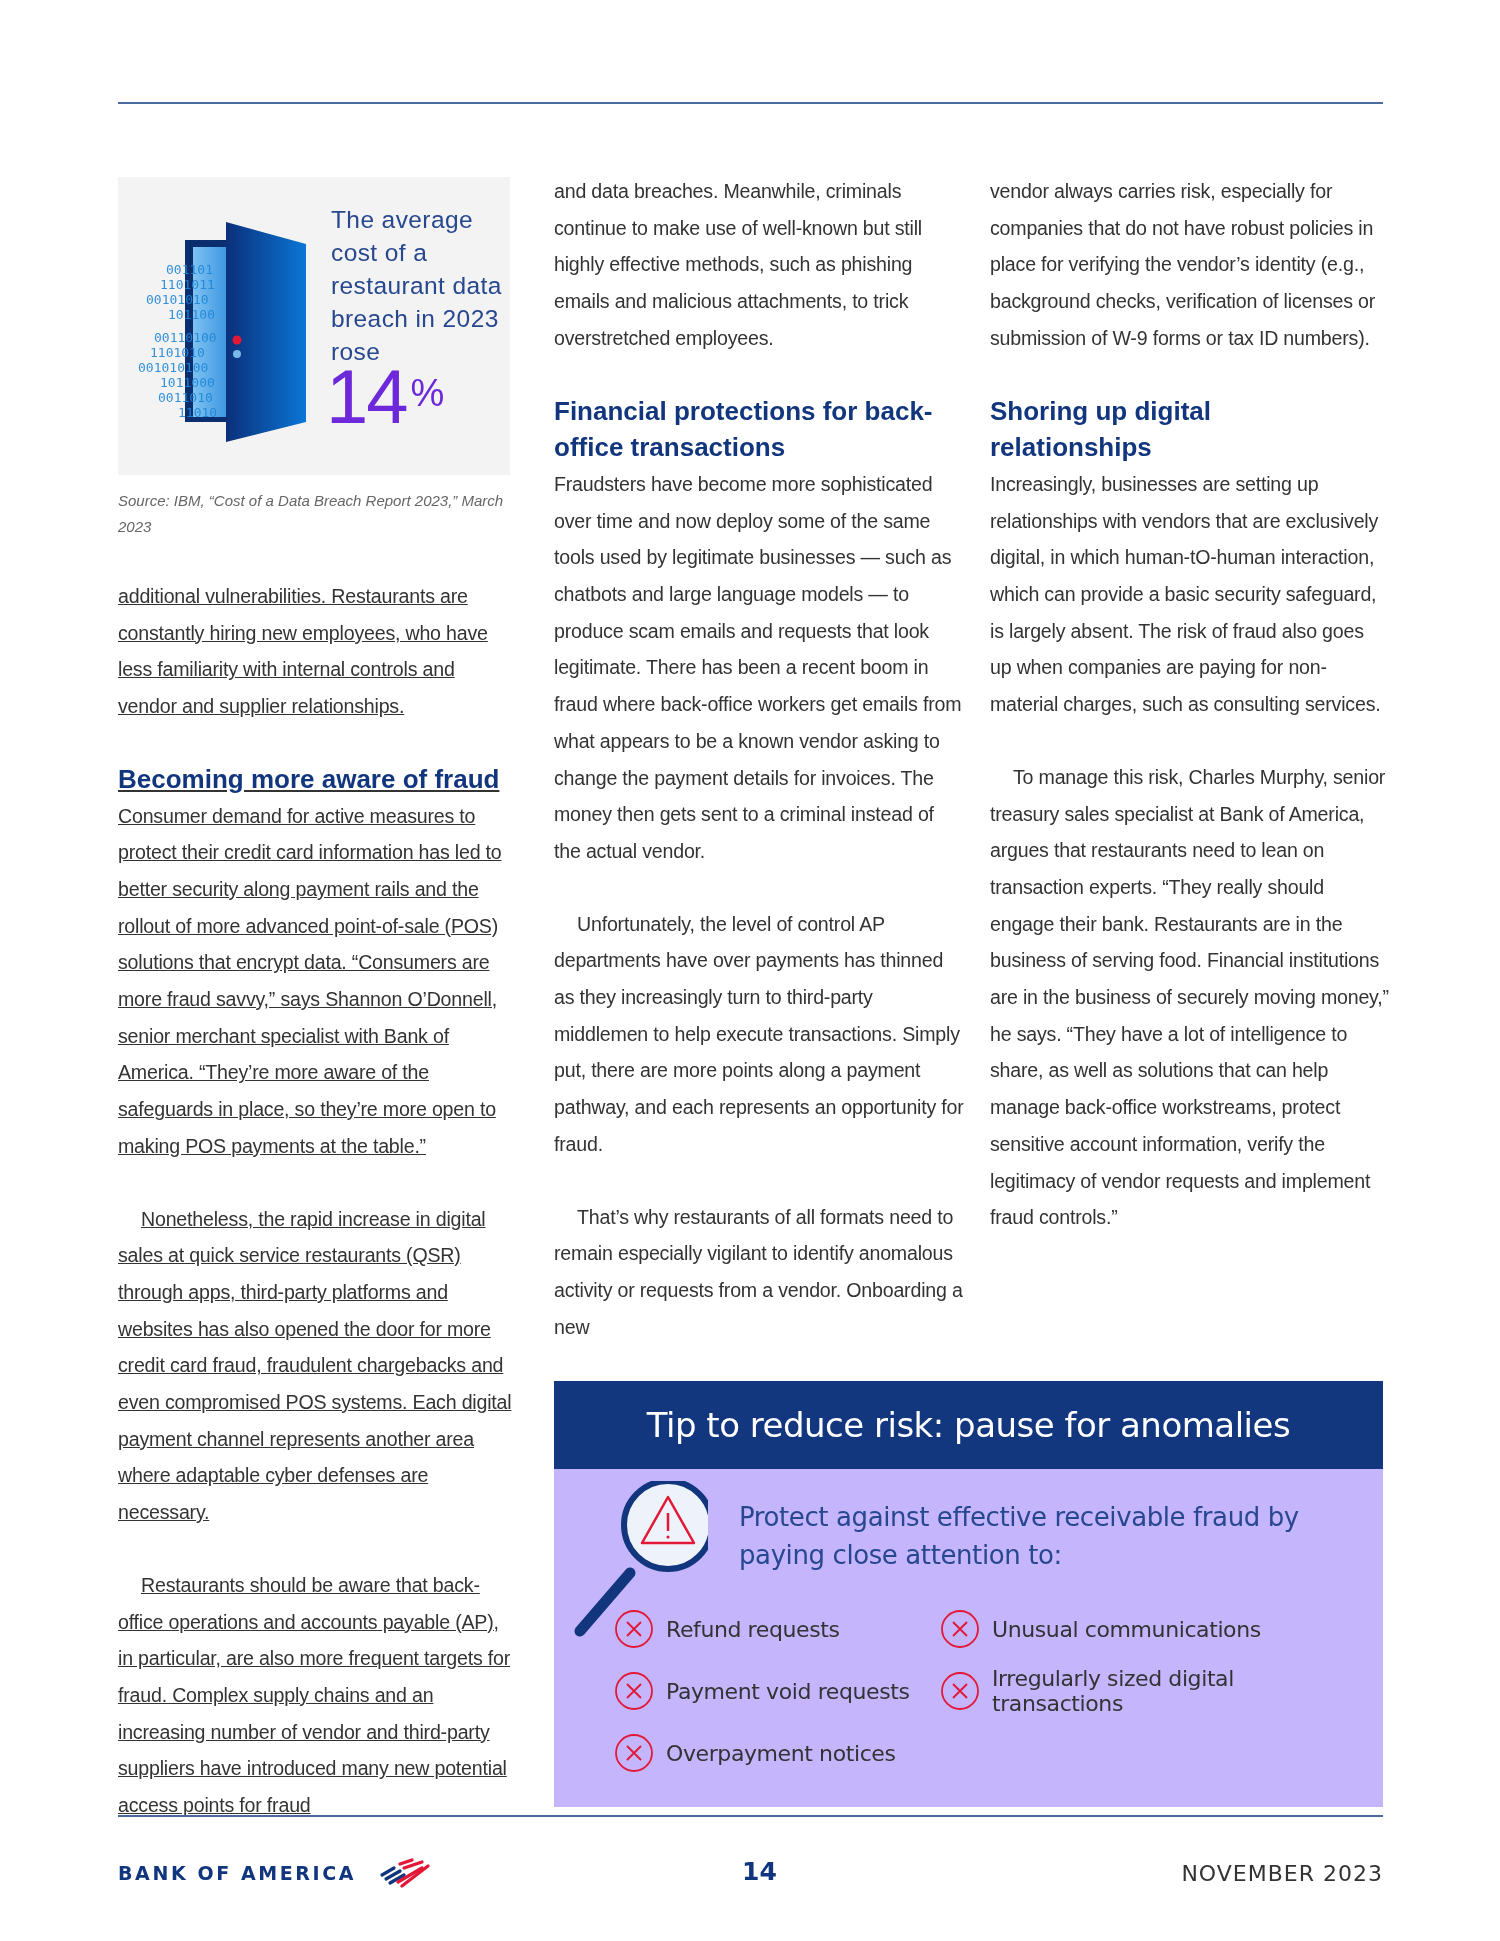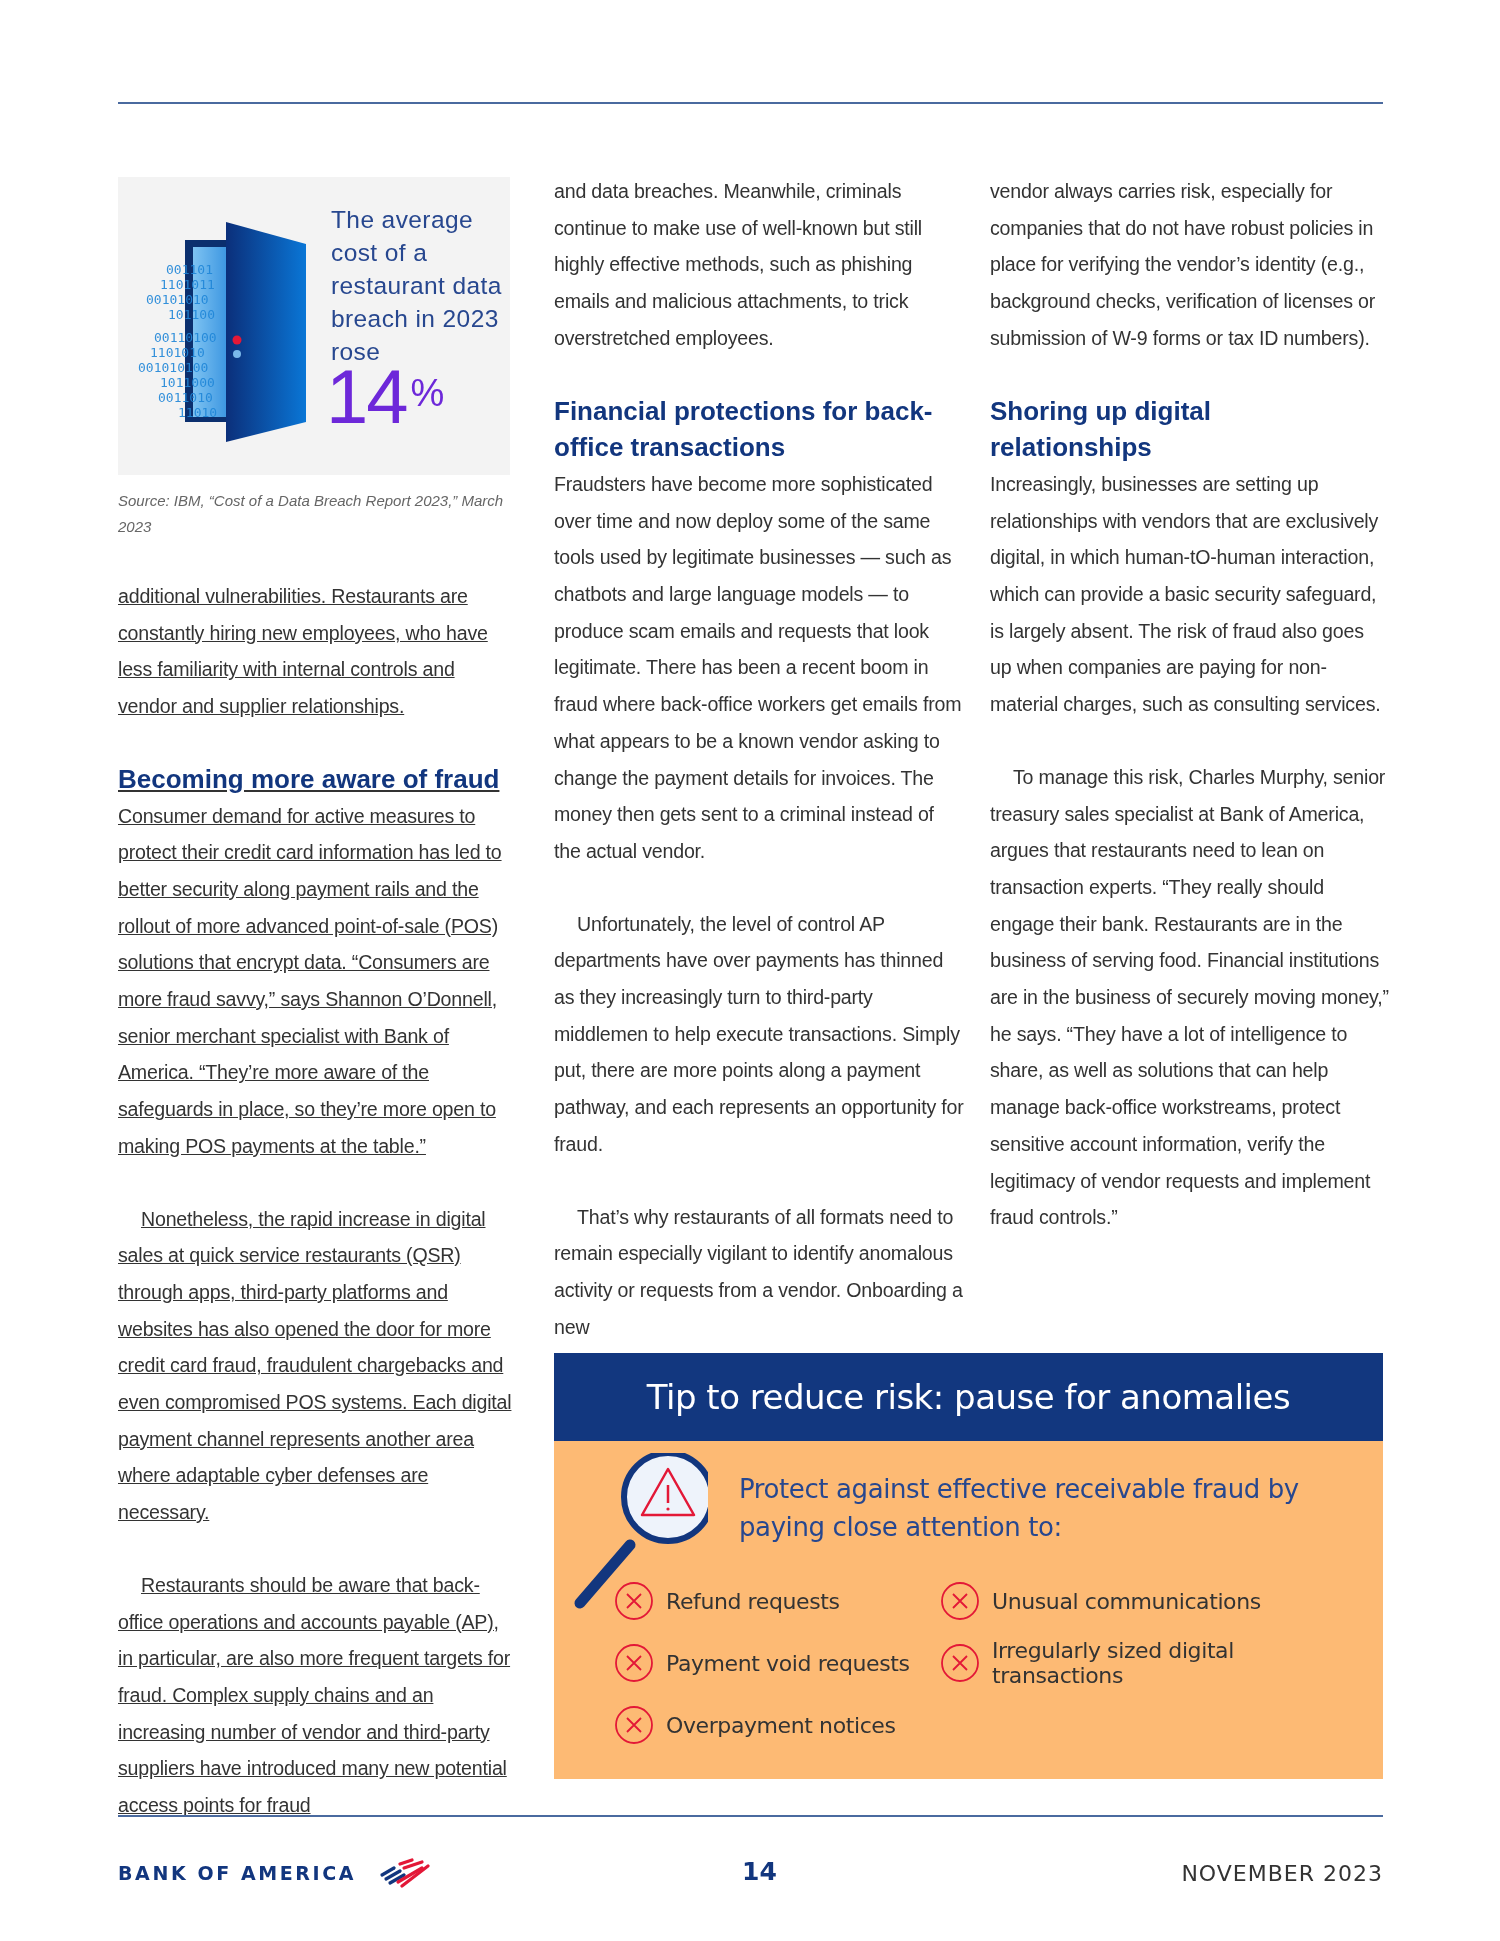--- a/index.html
+++ b/index.html
@@ -23,21 +23,21 @@
 
   
   .stat-box { position: absolute; left: 118px; top: 177px; width: 392px; height: 298px; background: #f3f3f3; }
   .door-art { position: absolute; left: 20px; top: 45px; width: 190px; height: 220px; }
   .stat-text { position: absolute; left: 213px; top: 26px; width: 175px; font-size: 24.5px; line-height: 33px; color: #27478f; letter-spacing: 0.4px; }
   .stat-value { position: absolute; left: 208px; top: 182px; color: #6d28d9; font-size: 76px; line-height: 76px; letter-spacing: -2px; }
   .stat-value .pct { font-size: 38px; vertical-align: top; position: relative; top: -4px; margin-left: 4px; }
   .source { position: absolute; left: 118px; top: 488px; width: 400px; font-size: 15px; line-height: 26px; font-style: italic; color: #666; }
 
   
-  .tip { position: absolute; left: 554px; top: 1353px; width: 829px; height: 426px; background: #fdba74; }
+  .tip { position: absolute; left: 554px; top: 1381px; width: 829px; height: 426px; background: #c4b5fd; }
   .tip-banner { height: 88px; background: #12377f; color: #fff; font-size: 34px; line-height: 88px; text-align: center; font-family: "DejaVu Sans", sans-serif; letter-spacing: -0.5px; }
   .magnifier { position: absolute; left: 14px; top: 100px; width: 140px; height: 170px; }
   .tip-intro { position: absolute; left: 185px; top: 117px; width: 560px; font-size: 26px; line-height: 38px; color: #27478f; font-family: "DejaVu Sans", sans-serif; letter-spacing: -0.4px; }
   .tip-list { position: absolute; left: 60px; top: 228px; width: 760px; display: grid; grid-template-columns: 326px 430px; row-gap: 22px; }
   .tip-item { display: flex; align-items: center; height: 40px; gap: 12px; font-family: "DejaVu Sans", sans-serif; font-size: 22px; color: #333; letter-spacing: -0.4px; }
   .x-icon { width: 40px; height: 40px; flex: 0 0 40px; }
 
   
   .footer-logo { position: absolute; left: 118px; top: 1856px; height: 34px; display: flex; align-items: center; gap: 22px; }
   .logo-text { font-family: "DejaVu Sans", sans-serif; font-weight: 700; font-size: 19px; letter-spacing: 2.6px; color: #12367e; }

